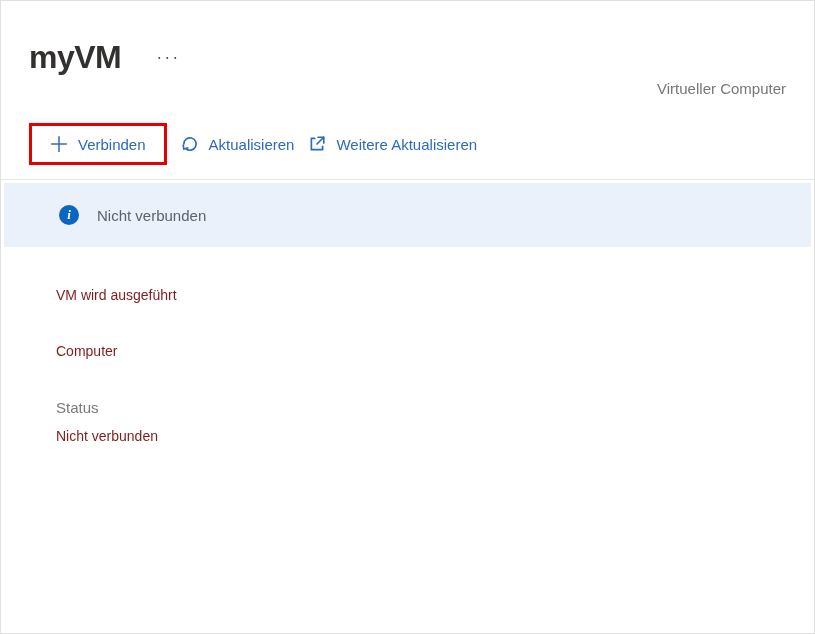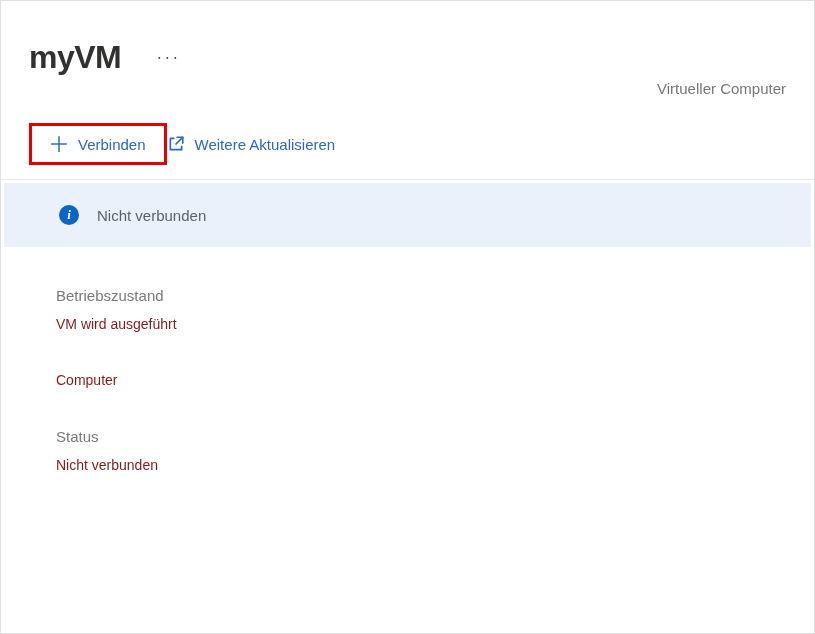--- a/index.html
+++ b/index.html
@@ -122,39 +122,45 @@
 
 <div class="toolbar">
   <div class="toolbar-button highlighted">
     <svg class="icon-svg" viewBox="0 0 16 16" fill="none" stroke="#2b6abe" stroke-width="1.3">
       <line x1="8" y1="1" x2="8" y2="15"></line>
       <line x1="1" y1="8" x2="15" y2="8"></line>
     </svg>
     <span>Verbinden</span>
   </div>
 
+  <div class="toolbar-button">
+    <svg class="icon-svg" viewBox="0 0 16 16" fill="none" stroke="#2b6abe" stroke-width="1.5">
+      <path d="M2.5 8a5.5 5.5 0 1 1 1.8 4.1" stroke-linecap="round"></path>
+      <polyline points="2,9 2.5,12.5 6,11.5" stroke-linecap="round" stroke-linejoin="round"></polyline>
+    </svg>
+    <span>Aktualisieren</span>
+  </div>
 
   <div class="toolbar-button" style="margin-left:-14px;">
     <svg class="icon-svg" viewBox="0 0 16 16" fill="none" stroke="#2b6abe" stroke-width="1.5">
       <path d="M6 3H3v10h10v-3" stroke-linecap="round" stroke-linejoin="round"></path>
       <path d="M9 2h5v5" stroke-linecap="round" stroke-linejoin="round"></path>
       <line x1="14" y1="2" x2="8" y2="8" stroke-linecap="round"></line>
     </svg>
     <span>Weitere Aktualisieren</span>
   </div>
 </div>
 
 <div class="status-banner">
   <div class="info-circle">i</div>
   <span class="banner-text">Nicht verbunden</span>
 </div>
 
 <div class="details">
   <div class="detail-group">
-    <div class="detail-label">Betriebszustand</div>
     <div class="detail-value">VM wird ausgeführt</div>
   </div>
 
   <div class="detail-group">
     <div class="detail-value">Computer</div>
   </div>
 
   <div class="detail-group">
     <div class="detail-label">Status</div>
     <div class="detail-value">Nicht verbunden</div>

